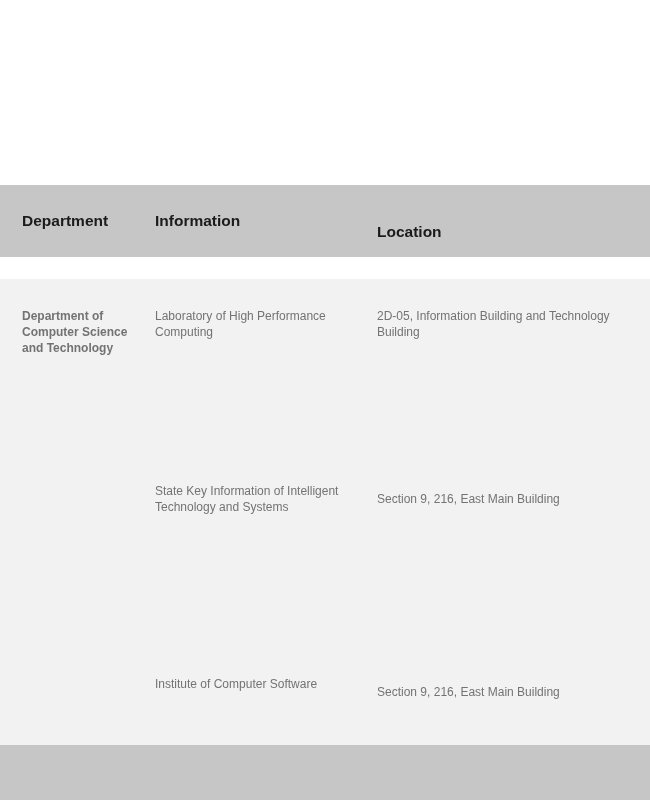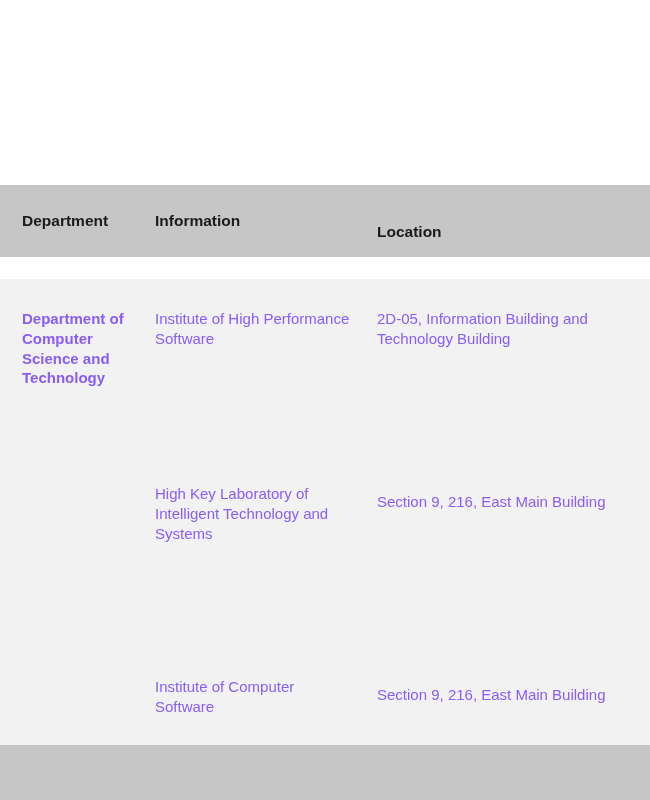--- a/index.html
+++ b/index.html
@@ -60,23 +60,23 @@
   table.data-table tbody tr.spacer-row td {
     background: #ffffff;
     height: 22px;
     padding: 0;
     border: none;
   }
 
   table.data-table tbody tr.data-row td {
     background: #f2f2f2;
     vertical-align: top;
-    font-size: 15px;
+    font-size: 12px;
     line-height: 1.32;
-    color: #8b5cf6;
+    color: #737373;
     padding: 0;
     border: none;
   }
 
   td.cell-dept {
     font-weight: bold;
     color: #1b1b1b;
     padding-left: 22px !important;
     padding-top: 30px !important;
     padding-right: 14px !important;
@@ -154,26 +154,26 @@
         </tr>
       </thead>
       <tbody>
         <tr class="spacer-row">
           <td></td>
           <td></td>
           <td></td>
         </tr>
         <tr class="data-row r1">
           <td class="cell-dept">Department of Computer Science and Technology</td>
-          <td class="cell-lab">Institute of High Performance Software</td>
+          <td class="cell-lab">Laboratory of High Performance Computing</td>
           <td class="cell-loc">2D-05, Information Building and Technology Building</td>
         </tr>
         <tr class="data-row r2">
           <td class="cell-dept"></td>
-          <td class="cell-lab">High Key Laboratory of Intelligent Technology and Systems</td>
+          <td class="cell-lab">State Key Information of Intelligent Technology and Systems</td>
           <td class="cell-loc">Section 9, 216, East Main Building</td>
         </tr>
         <tr class="data-row r3">
           <td class="cell-dept"></td>
           <td class="cell-lab">Institute of Computer Software</td>
           <td class="cell-loc">Section 9, 216, East Main Building</td>
         </tr>
         <tr class="tail-row">
           <td></td>
           <td></td>

